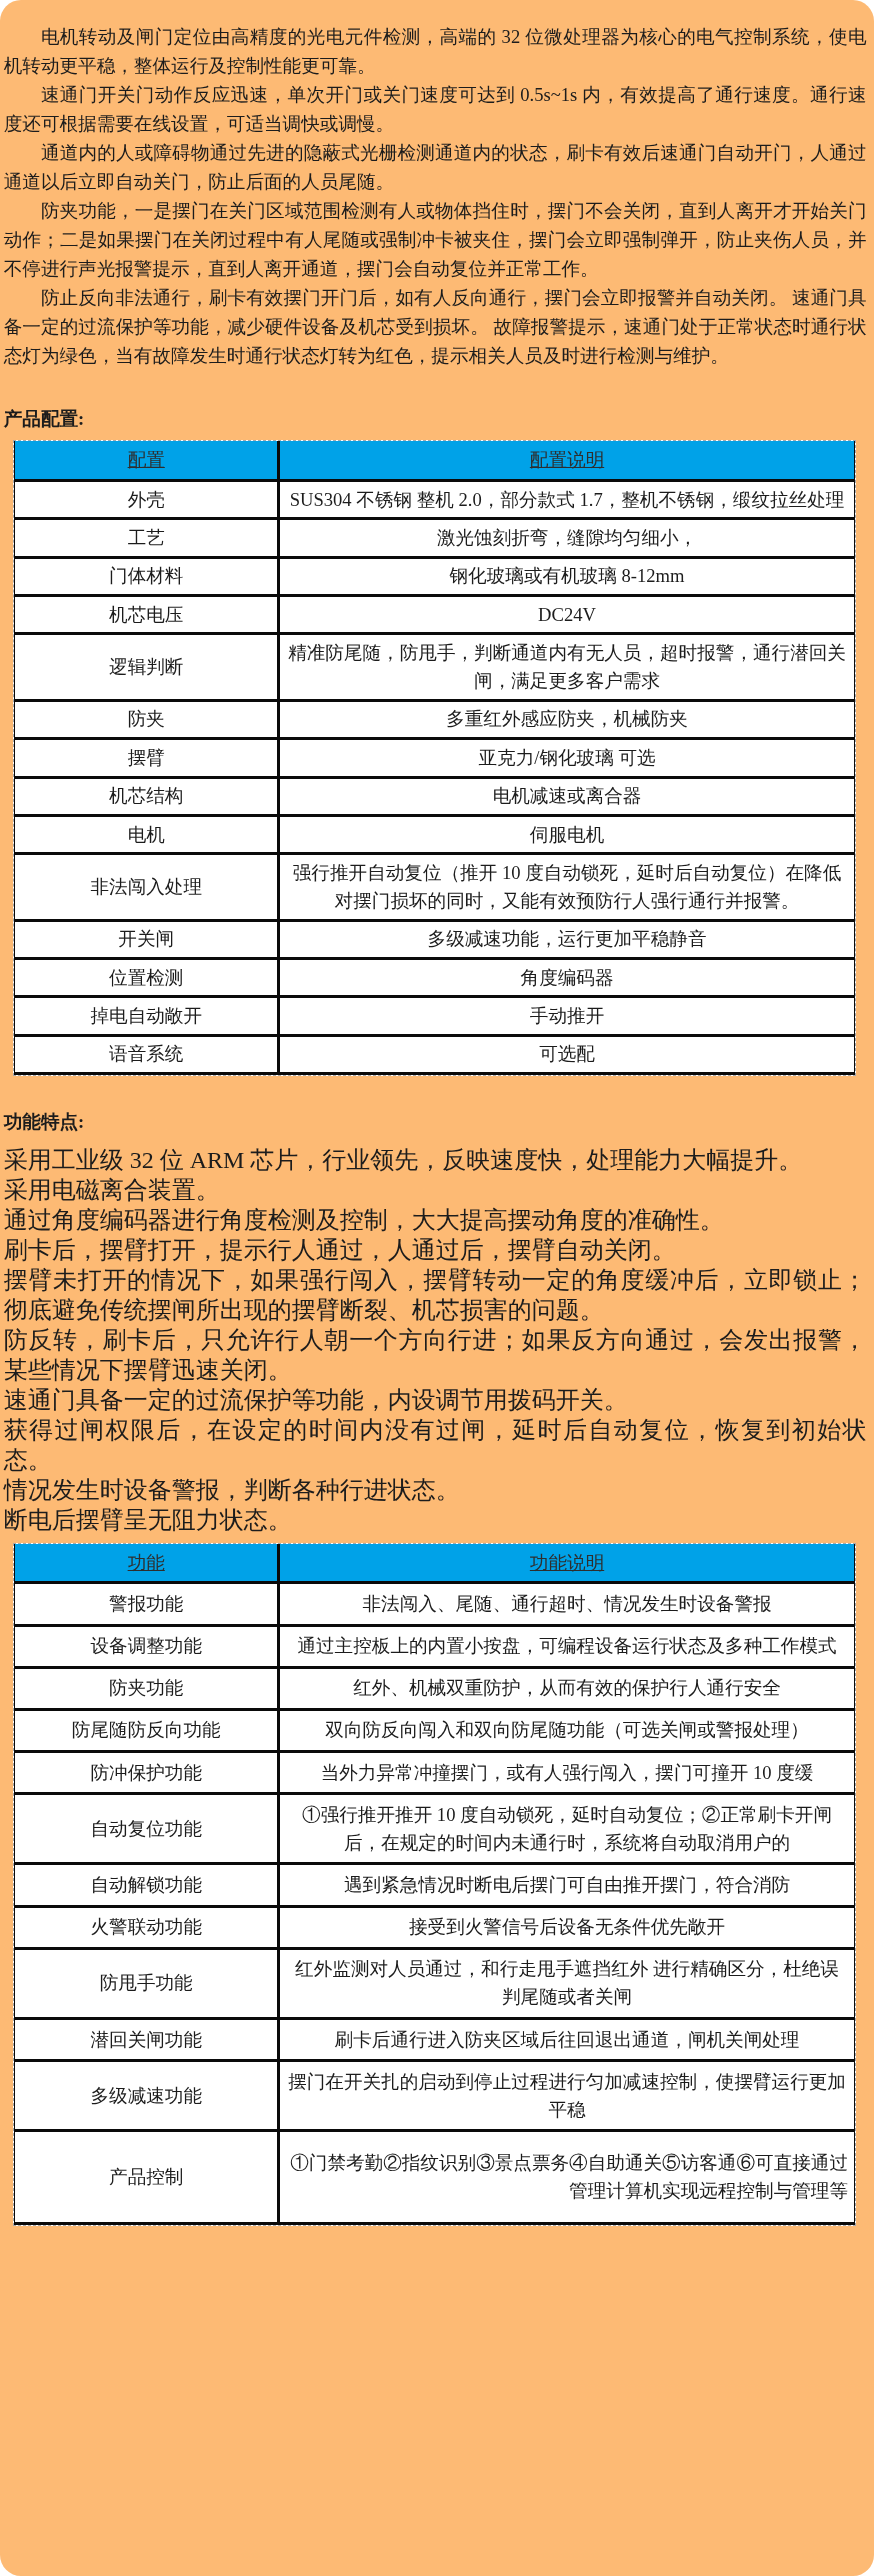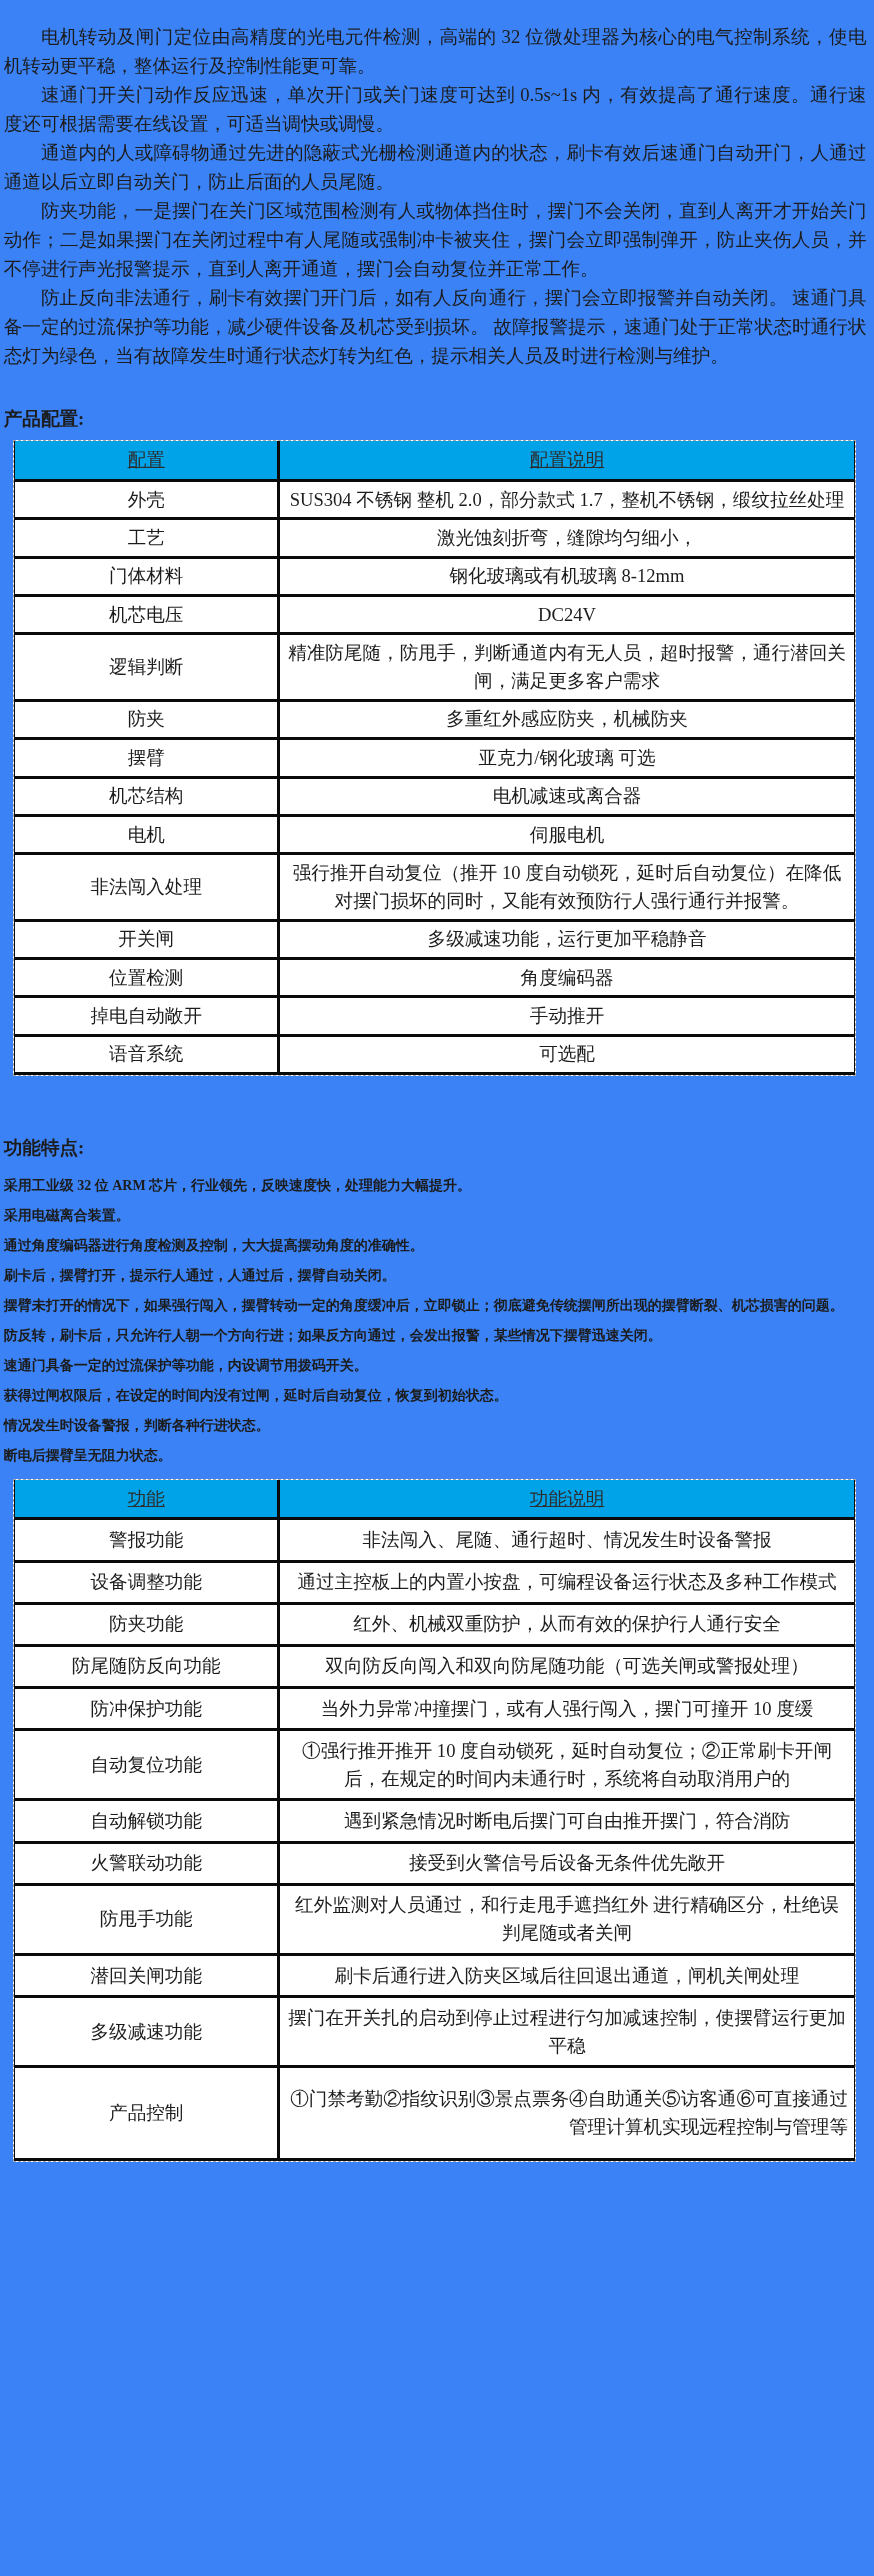--- a/index.html
+++ b/index.html
@@ -14,46 +14,46 @@
     background: #ffffff;
   }
   body {
     font-family: "Liberation Serif", "DejaVu Serif", serif;
     color: #1c1c1c;
   }
   .page {
     width: 874px;
     min-height: 2576px;
     margin: 0 auto;
-    background: #3b82f6;
+    background: #fdba74;
     padding: 22px 7.4px 56px 3.7px;
+    border-radius: 21px;
   }
   
   .intro p {
     margin: 0;
     font-size: 18.6px;
     line-height: 29px;
     text-indent: 2em;
     text-align: justify;
   }
   
   .sec-title {
     font-size: 18.6px;
     line-height: 28px;
     font-weight: bold;
     margin: 35px 0 7.4px 0;
   }
-  .sec-title.second { margin-top: 58px; margin-bottom: 9.3px; }
+  .sec-title.second { margin-top: 32px; margin-bottom: 9.3px; }
   
   .features p {
     margin: 0;
-    font-size: 14px;
+    font-size: 24px;
     line-height: 30px;
     text-align: justify;
-    font-weight: bold;
   }
   
   .tbl-wrap {
     border: 0.9px dashed #a8a8a8;
     margin: 1.9px 11px 0 9.3px;
     background: #fff;
   }
   table {
     width: 100%;
     border-collapse: collapse;

